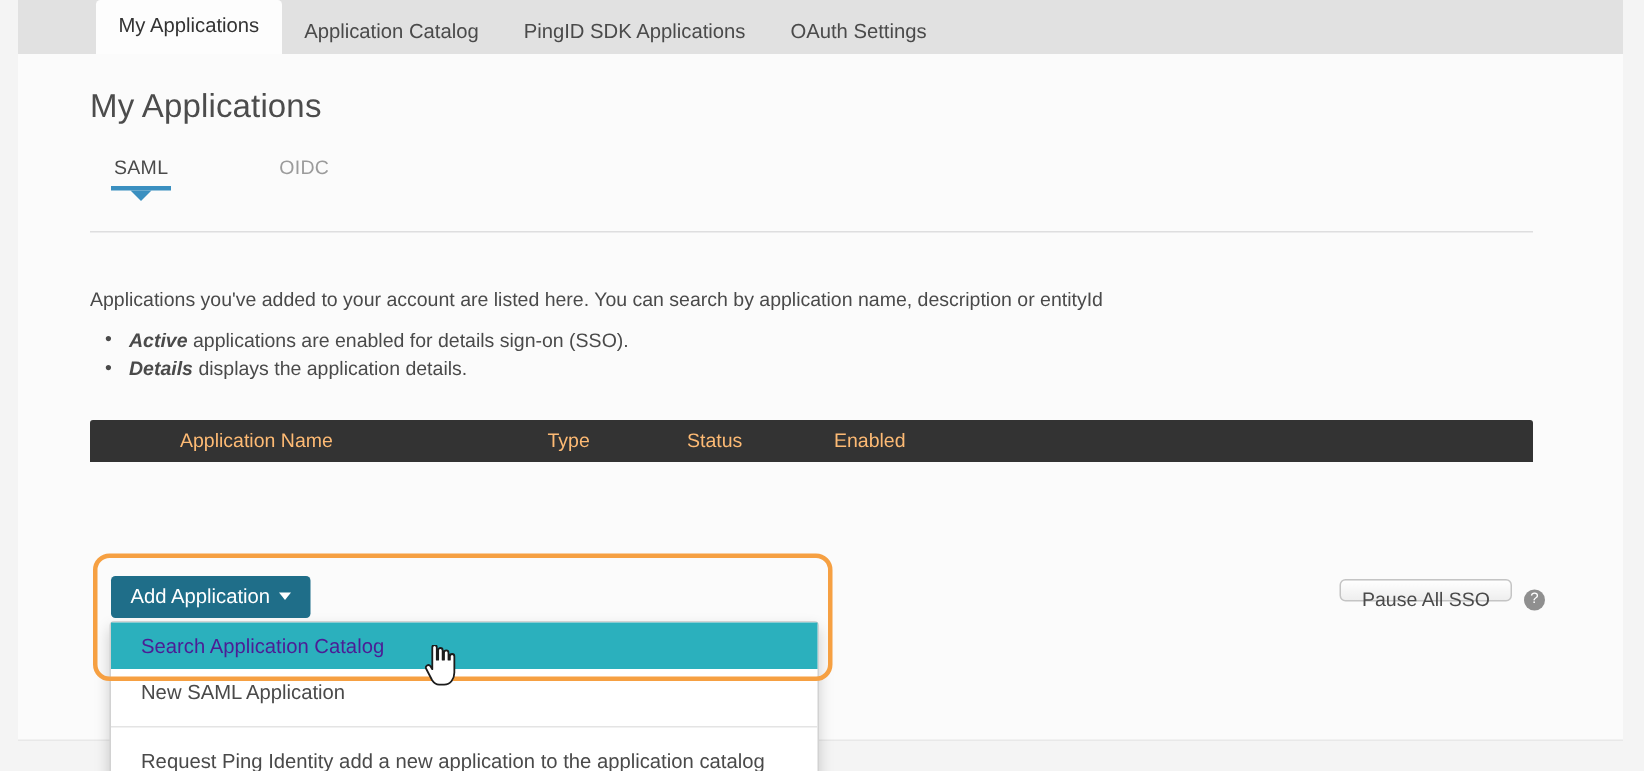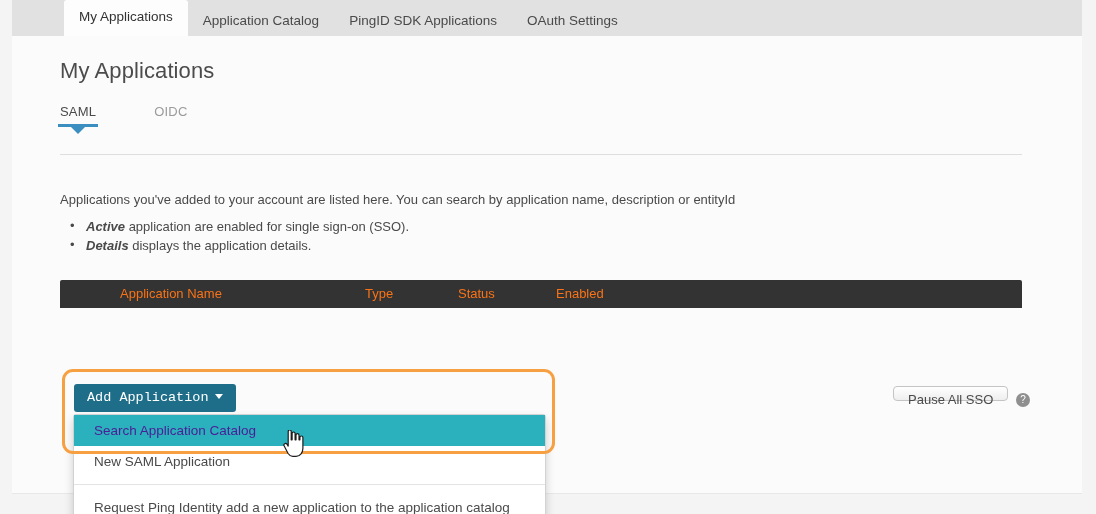--- a/index.html
+++ b/index.html
@@ -87,20 +87,21 @@
   }
 
   .subtab {
     position: relative;
     font-size: 13px;
     color: #9b9b9b;
     padding: 0 0 14px 0;
     margin-right: 58px;
     cursor: pointer;
     letter-spacing: 0.2px;
+    margin-left: 16px;
   }
 
   .subtab.active { color: #4a4a4a; }
 
   .subtab .underline {
     position: absolute;
     left: -2px;
     right: -2px;
     bottom: 6px;
     height: 3px;
@@ -175,21 +176,21 @@
     background: #333333;
     border-radius: 2px 2px 0 0;
   }
 
   .th {
     position: absolute;
     top: 0;
     height: 40px;
     line-height: 28px;
     font-size: 13px;
-    color: #f97316;
+    color: #fdba74;
     white-space: nowrap;
   }
 
   .th-name   { left: 60px; }
   .th-type   { left: 305px; text-align: right; }
   .th-status { left: 398px; }
   .th-enabled{ left: 496px; }
 
   
   .highlight-box {
@@ -214,21 +215,21 @@
     padding: 0 13px;
     background: #1f6e89;
     color: #ffffff;
     font-size: 13.5px;
     line-height: 28px;
     border: none;
     border-radius: 3px;
     cursor: pointer;
     white-space: nowrap;
     z-index: 12;
-    font-family: Liberation Mono, monospace;
+    font-family: Liberation Sans, sans-serif;
   }
 
   .add-btn .caret-dn {
     display: inline-block;
     margin-left: 6px;
     width: 0;
     height: 0;
     vertical-align: 2px;
     border-left: 4px solid transparent;
     border-right: 4px solid transparent;
@@ -354,21 +355,21 @@
       </div>
     </div>
 
     <div class="divider"></div>
 
     <div class="intro">Applications you've added to your account are listed here. You can search by application name, description or entityId</div>
 
     <div class="bullets">
       <ul>
         <li>
-          <em>Active</em><span> application are enabled for single sign-on (SSO).</span>
+          <em>Active</em><span> applications are enabled for details sign-on (SSO).</span>
         </li>
         <li>
           <em>Details</em><span> displays the application details.</span>
         </li>
       </ul>
     </div>
 
     <div class="table-head">
       <div class="th th-name">Application Name</div>
       <div class="th th-type">Type</div>

